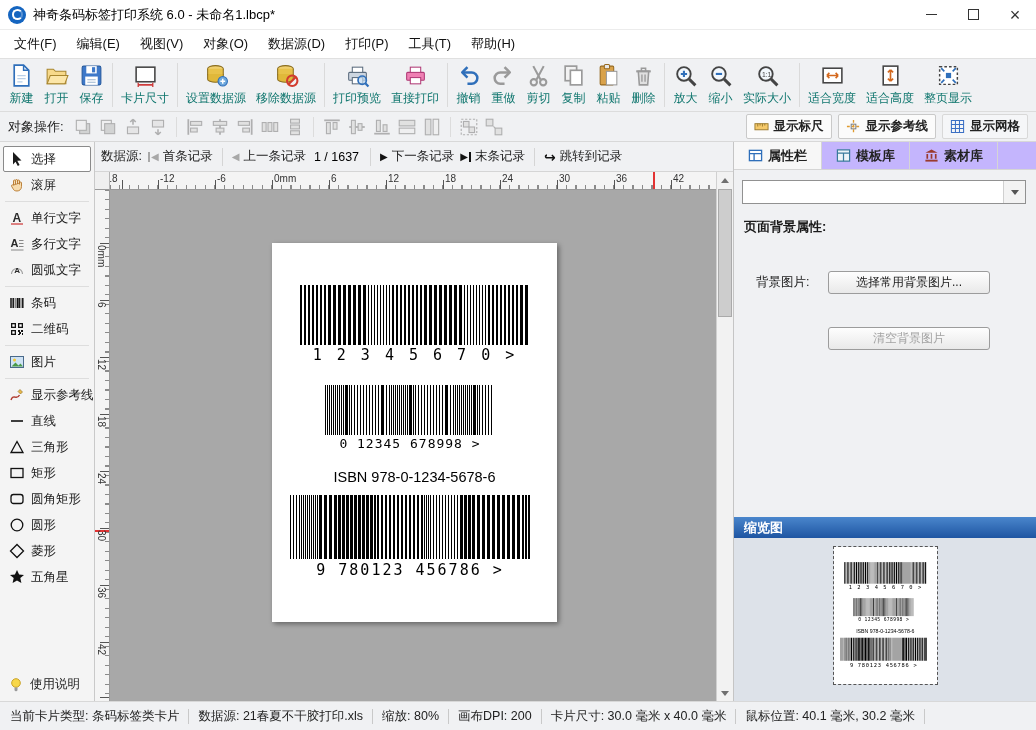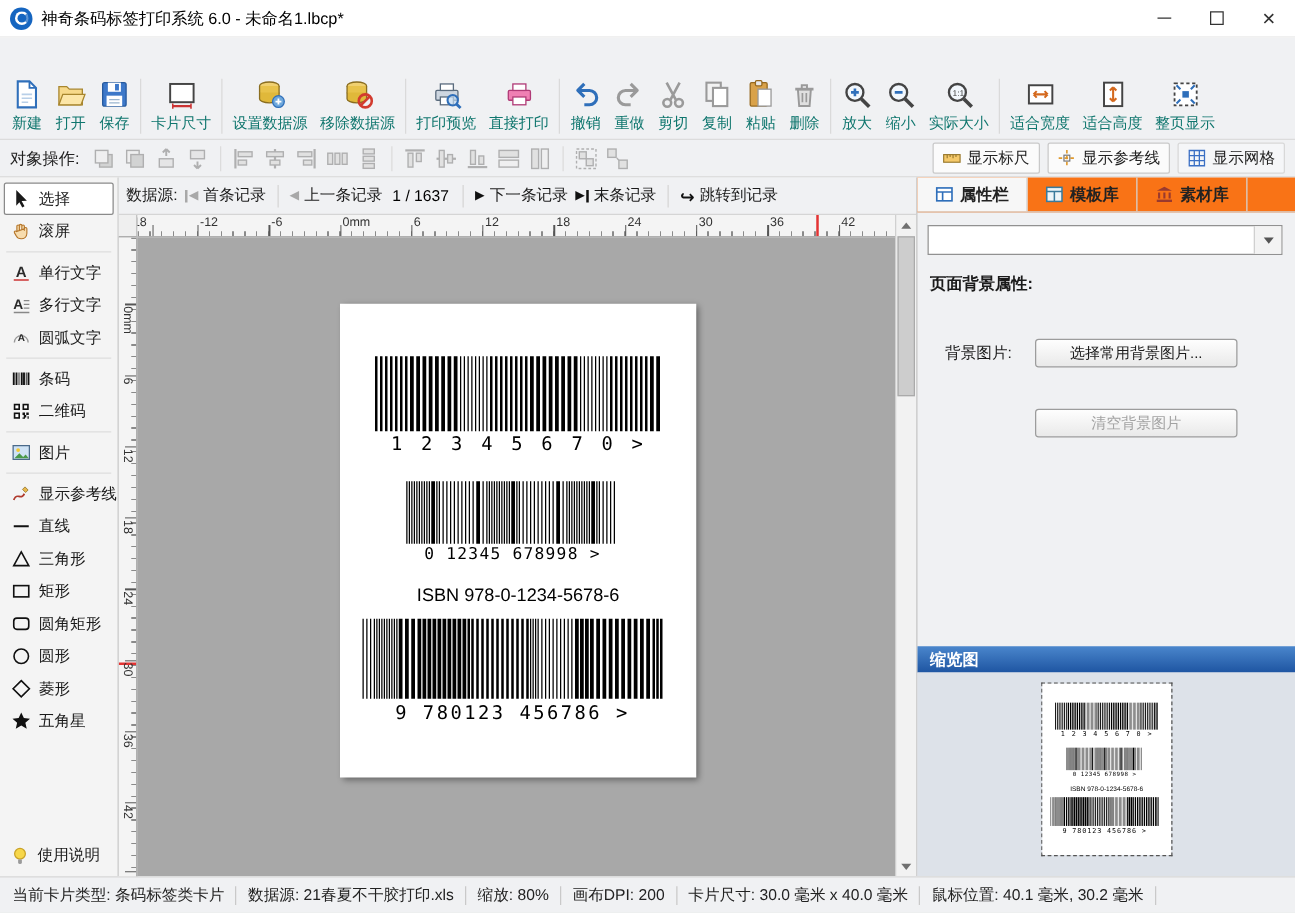--- a/index.html
+++ b/index.html
@@ -27,21 +27,21 @@
 .tsep{width:1px;height:44px;background:#dadada;margin:0 3px;flex:none}
 
 .objectbar{position:absolute;top:112px;left:0;right:0;height:30px;background:#f0f1f3;border-bottom:1px solid #d8d8d8;display:flex;align-items:center;padding:0 8px;gap:5px}
 .obj-label{margin-right:4px;color:#222}
 .oicon{width:20px;height:20px;flex:none;opacity:.75}
 .osep{width:1px;height:20px;background:#dcdcdc;margin:0 3px}
 .view-toggles{margin-left:auto;display:flex;align-items:center;gap:6px}
 .vtog{display:flex;align-items:center;gap:5px;padding:3px 7px;border:1px solid #c9c9c9;background:#fbfbfb;border-radius:2px}
 .vtog.flat{border-color:#d8d8d8;background:#f5f6f8}
 .vicon{width:15px;height:15px}
-.vlabel{font-size:12.5px;font-weight:normal;color:#222}
+.vlabel{font-size:12.5px;font-weight:bold;color:#222}
 
 .toolpanel{position:absolute;top:142px;left:0;width:95px;bottom:29px;background:#f4f4f4;border-right:1px solid #c9c9c9;display:flex;flex-direction:column;padding:4px 3px}
 .tool{display:flex;align-items:center;gap:6px;height:26px;padding:0 5px;border:1px solid transparent;border-radius:2px;flex:none}
 .tool.selected{background:#fff;border-color:#8a8a8a}
 .tic{width:16px;height:16px;flex:none}
 .tlb{font-size:12.5px;white-space:nowrap}
 .tgsep{height:1px;background:#ddd;margin:3px 2px;flex:none}
 .helpitem{margin-top:auto;display:flex;align-items:center;gap:6px;padding:4px 5px}
 
 .workspace{position:absolute;top:142px;left:95px;width:638px;bottom:29px}
@@ -84,21 +84,21 @@
 .bctext{position:absolute;text-align:center;font-family:"DejaVu Sans Mono","Liberation Mono",monospace;color:#000;white-space:nowrap}
 .bc1{left:28px;top:42px;width:230px;height:60px}
 .bc1t{left:28px;top:103px;width:230px;font-size:15px;letter-spacing:3px}
 .bc2{left:53px;top:142px;width:170px;height:50px}
 .bc2t{left:53px;top:193px;width:170px;font-size:13px;letter-spacing:1px}
 .isbnline{position:absolute;left:0;top:226px;width:100%;text-align:center;font-size:14.5px;color:#000}
 .bc3{left:18px;top:252px;width:240px;height:64px}
 .bc3t{left:18px;top:318px;width:240px;font-size:15px;letter-spacing:2px}
 
 .rightpanel{position:absolute;top:142px;left:733px;right:0;bottom:29px;background:#f0f1f3;border-left:1px solid #c5c5c5}
-.rtabs{position:absolute;top:0;left:0;right:0;height:28px;display:flex;border-bottom:1px solid #d5d5d5;background:#f97316}
+.rtabs{position:absolute;top:0;left:0;right:0;height:28px;display:flex;border-bottom:1px solid #d5d5d5;background:#c4b5fd}
 .rtab{width:88px;display:flex;align-items:center;justify-content:center;gap:5px;border-right:1px solid #d5d5d5;font-size:13px;font-weight:bold;color:#222}
 .rtab.active{background:#f7f7f7}
 .rticon{width:15px;height:15px}
 .dropdown{position:absolute;top:38px;left:8px;right:10px;height:24px;background:#fff;border:1px solid #919191;display:flex}
 .ddval{flex:1;padding:3px 6px;font-size:12.5px}
 .ddbtn{width:22px;display:flex;align-items:center;justify-content:center;border-left:1px solid #d0d0d0;background:#f3f3f3}
 .ddbtn::before{content:"";border:4px solid transparent;border-top:5px solid #555;transform:translateY(2px)}
 .sect-title{position:absolute;top:76px;left:10px;font-weight:bold;font-size:13px}
 .prow{position:absolute;left:0;right:0;height:24px;display:flex;align-items:center}
 .prow1{top:100px}.prow2{top:128px}.prow3{top:156px}.prow4{top:184px}
@@ -124,20 +124,30 @@
   <div class="titlebar">
     <span class="logo"></span>
     <span class="wtitle">神奇条码标签打印系统 6.0 - 未命名1.lbcp*</span>
     <div class="winbtns">
       <span class="wb wb-min"></span>
       <span class="wb wb-max"></span>
       <span class="wb wb-close"></span>
     </div>
   </div>
 
+  <div class="menubar">
+    <span class="mitem">文件(F)</span>
+    <span class="mitem">编辑(E)</span>
+    <span class="mitem">视图(V)</span>
+    <span class="mitem">对象(O)</span>
+    <span class="mitem">数据源(D)</span>
+    <span class="mitem">打印(P)</span>
+    <span class="mitem">工具(T)</span>
+    <span class="mitem">帮助(H)</span>
+  </div>
 
   <div class="toolbar">
     <div class="tbtn">
         <span class="ticon">
           <svg viewBox="0 0 24 24">
             <path d="M5 2h9l5 5v15H5z" fill="#fff" stroke="#2f6fba" stroke-width="1.6"></path>
             <path d="M14 2v5h5" fill="none" stroke="#2f6fba" stroke-width="1.4"></path>
             <path d="M8 12h8M8 15h8M8 18h5" stroke="#b8cfe8" stroke-width="1.2"></path>
           </svg>
         </span>

